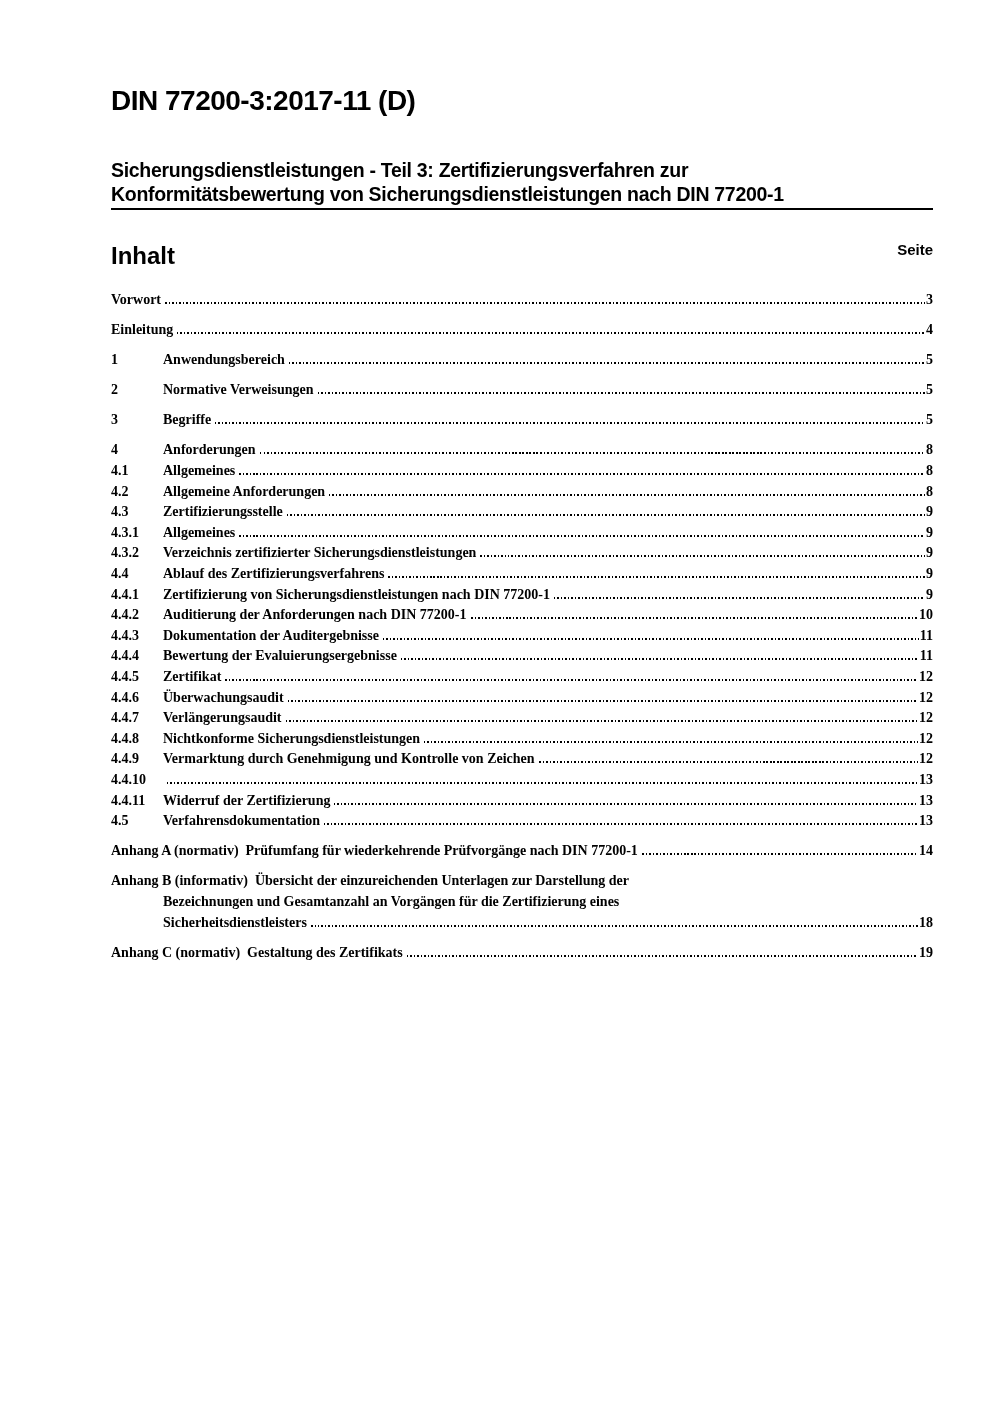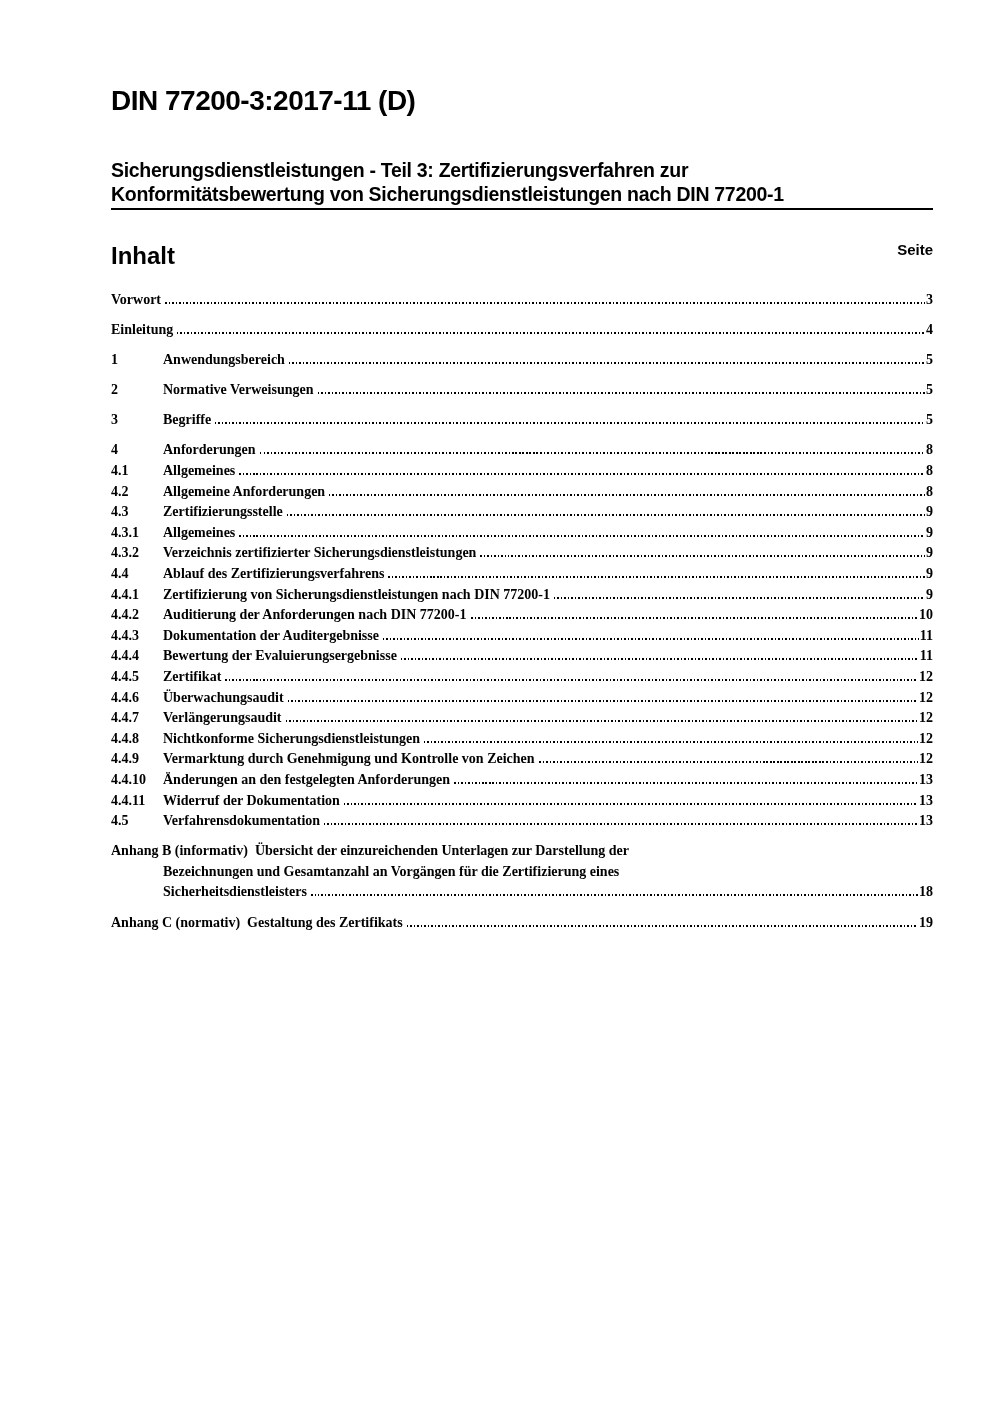--- a/index.html
+++ b/index.html
@@ -110,23 +110,24 @@
       <div class="toc-row level-minor"><span class="toc-num">4.4</span><span class="toc-label">Ablauf des Zertifizierungsverfahrens</span><span class="toc-leader"></span><span class="toc-page">9</span></div>
       <div class="toc-row level-minor"><span class="toc-num">4.4.1</span><span class="toc-label">Zertifizierung von Sicherungsdienstleistungen nach DIN 77200-1</span><span class="toc-leader"></span><span class="toc-page">9</span></div>
       <div class="toc-row level-minor"><span class="toc-num">4.4.2</span><span class="toc-label">Auditierung der Anforderungen nach DIN 77200-1</span><span class="toc-leader"></span><span class="toc-page">10</span></div>
       <div class="toc-row level-minor"><span class="toc-num">4.4.3</span><span class="toc-label">Dokumentation der Auditergebnisse</span><span class="toc-leader"></span><span class="toc-page">11</span></div>
       <div class="toc-row level-minor"><span class="toc-num">4.4.4</span><span class="toc-label">Bewertung der Evaluierungsergebnisse</span><span class="toc-leader"></span><span class="toc-page">11</span></div>
       <div class="toc-row level-minor"><span class="toc-num">4.4.5</span><span class="toc-label">Zertifikat</span><span class="toc-leader"></span><span class="toc-page">12</span></div>
       <div class="toc-row level-minor"><span class="toc-num">4.4.6</span><span class="toc-label">Überwachungsaudit</span><span class="toc-leader"></span><span class="toc-page">12</span></div>
       <div class="toc-row level-minor"><span class="toc-num">4.4.7</span><span class="toc-label">Verlängerungsaudit</span><span class="toc-leader"></span><span class="toc-page">12</span></div>
       <div class="toc-row level-minor"><span class="toc-num">4.4.8</span><span class="toc-label">Nichtkonforme Sicherungsdienstleistungen</span><span class="toc-leader"></span><span class="toc-page">12</span></div>
       <div class="toc-row level-minor"><span class="toc-num">4.4.9</span><span class="toc-label">Vermarktung durch Genehmigung und Kontrolle von Zeichen</span><span class="toc-leader"></span><span class="toc-page">12</span></div>
-      <div class="toc-row level-minor"><span class="toc-num">4.4.10</span><span class="toc-label">Änderungen an den festgelegten Anforderungen</span><span class="toc-leader"></span><span class="toc-page">13</span></div>
-      <div class="toc-row level-minor"><span class="toc-num">4.4.11</span><span class="toc-label">Widerruf der Dokumentation</span><span class="toc-leader"></span><span class="toc-page">13</span></div>
+      <div class="toc-row level-minor"><span class="toc-num">4.4.10</span><span class="toc-leader"></span><span class="toc-page">13</span></div>
+      <div class="toc-row level-minor"><span class="toc-num">4.4.11</span><span class="toc-label">Widerruf der Zertifizierung</span><span class="toc-leader"></span><span class="toc-page">13</span></div>
       <div class="toc-row level-minor"><span class="toc-num">4.5</span><span class="toc-label">Verfahrensdokumentation</span><span class="toc-leader"></span><span class="toc-page">13</span></div>
+      <div class="toc-row level-major"><span class="toc-label">Anhang A (normativ)  Prüfumfang für wiederkehrende Prüfvorgänge nach DIN 77200-1</span><span class="toc-leader"></span><span class="toc-page">14</span></div>
       <div class="toc-row level-major"><span class="toc-label">Anhang B (informativ)  Übersicht der einzureichenden Unterlagen zur Darstellung der</span></div>
       <div class="toc-row level-continuation"><span class="toc-label">Bezeichnungen und Gesamtanzahl an Vorgängen für die Zertifizierung eines</span></div>
       <div class="toc-row level-continuation"><span class="toc-label">Sicherheitsdienstleisters</span><span class="toc-leader"></span><span class="toc-page">18</span></div>
       <div class="toc-row level-major"><span class="toc-label">Anhang C (normativ)  Gestaltung des Zertifikats</span><span class="toc-leader"></span><span class="toc-page">19</span></div>
     </div>
 
   <div class="footer-page">- 1 -</div>
 
 </div>
 

